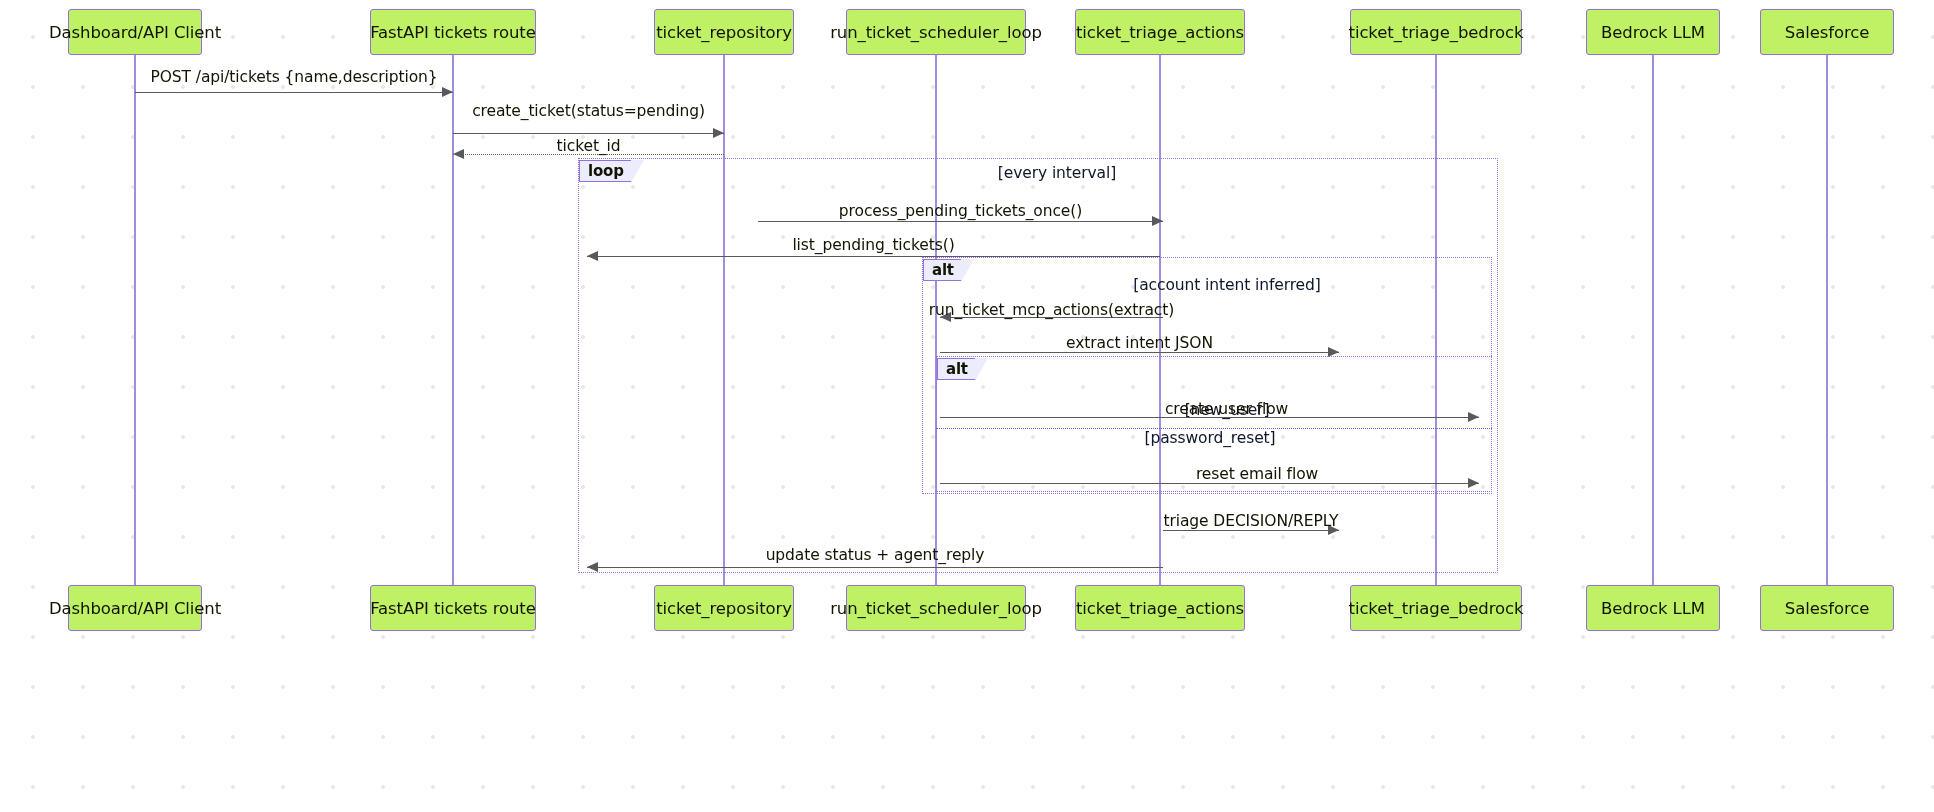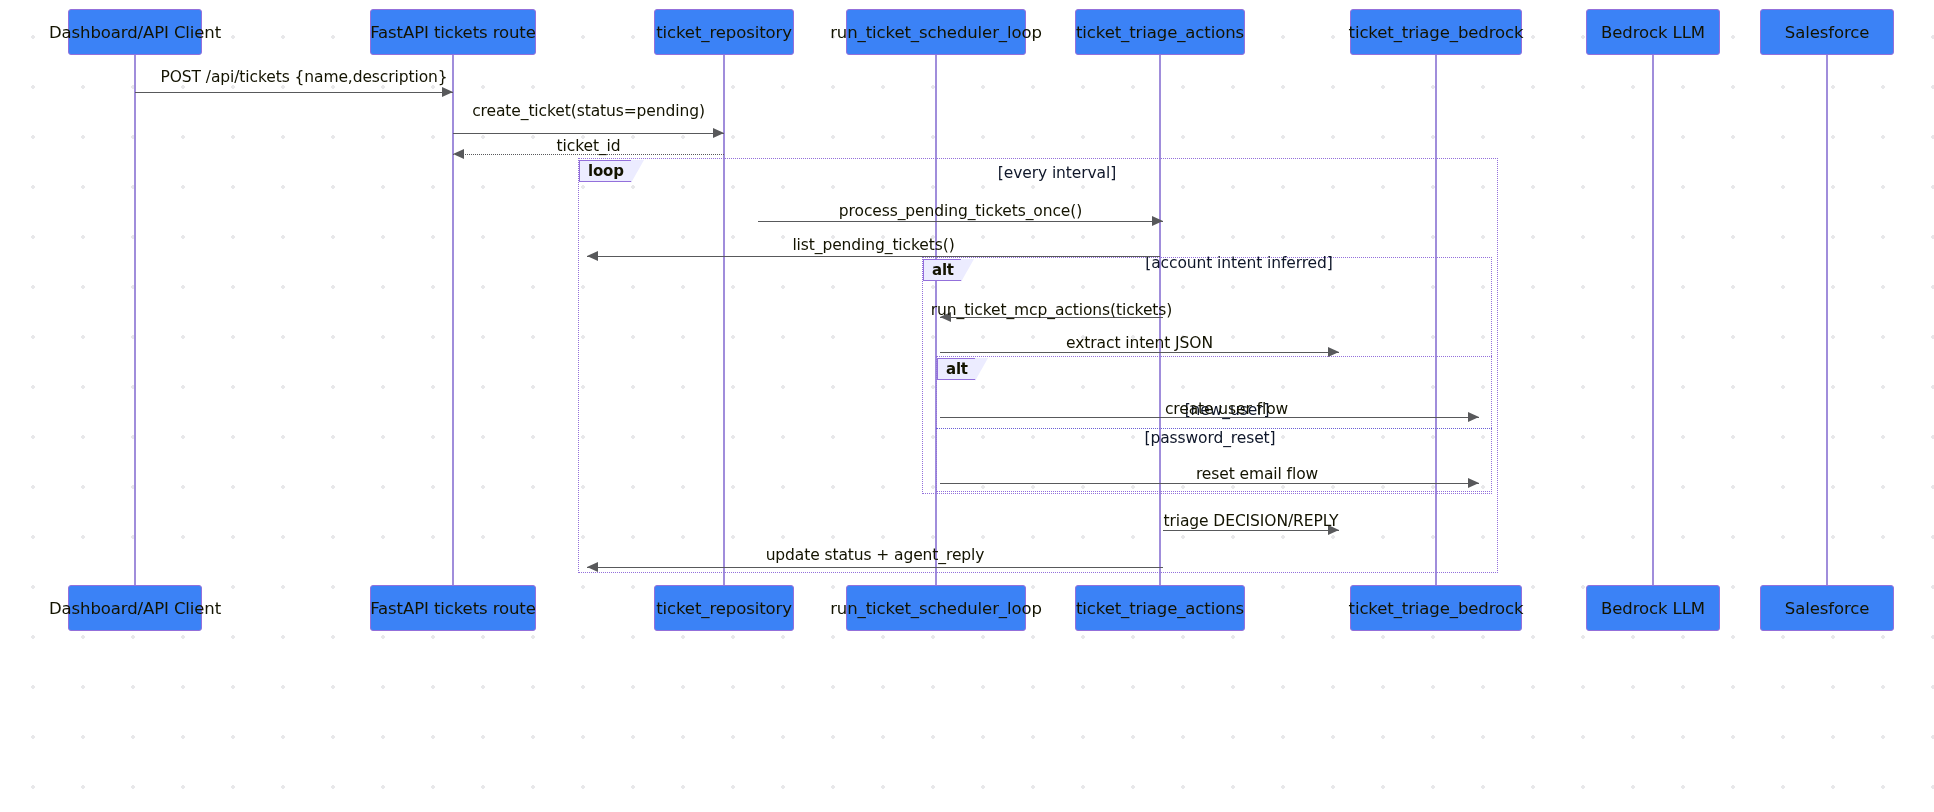--- a/index.html
+++ b/index.html
@@ -11,21 +11,21 @@
     background-position:8px 12px;
     font-family:"DejaVu Sans", sans-serif;
     overflow:hidden;
     position:relative;
   }
   #diagram{position:absolute;left:0;top:0;width:1934px;height:812px;}
 
   .actor-box{
     position:absolute;
     box-sizing:border-box;
-    background:#3b82f6;
+    background:#bef264;
     border:1px solid #9370DB;
     border-radius:3px;
     height:46px;
     display:flex;align-items:center;justify-content:center;
     color:#131300;
     font-size:16.5px;
     white-space:nowrap;
     letter-spacing:-0.1px;
   }
   .lifeline{
@@ -116,44 +116,44 @@
     <div class="lifeline" style="left: 935px; top: 55px; height: 530px;"></div>
     <div class="lifeline" style="left: 1159px; top: 55px; height: 530px;"></div>
     <div class="lifeline" style="left: 1435px; top: 55px; height: 530px;"></div>
     <div class="lifeline" style="left: 1652px; top: 55px; height: 530px;"></div>
     <div class="lifeline" style="left: 1826px; top: 55px; height: 530px;"></div>
     <div class="frame" style="left: 578px; top: 158px; width: 920px; height: 415px;"></div>
     <div class="frame-tab" style="left: 579px; top: 160px;">loop</div>
     <div class="frame-cond" style="left: 1057px; top: 164px;">[every interval]</div>
     <div class="frame" style="left: 922px; top: 257px; width: 570px; height: 237px;"></div>
     <div class="frame-tab" style="left: 923px; top: 259px;">alt</div>
-    <div class="frame-cond" style="left: 1227px; top: 254px; margin-left: 12px;">[account intent inferred]</div>
+    <div class="frame-cond" style="left: 1227px; top: 276px;">[account intent inferred]</div>
     <div class="frame" style="left: 936px; top: 356px; width: 556px; height: 136px;"></div>
     <div class="frame-tab" style="left: 937px; top: 358px;">alt</div>
     <div class="frame-cond" style="left: 1227px; top: 361px; margin-top: 40px;">[new_user]</div>
     <div class="frame-div" style="left: 936px; top: 428px; width: 556px;"></div>
     <div class="frame-cond" style="left: 1210px; top: 429px;">[password_reset]</div>
     <div class="msg-line" style="left: 135px; top: 92px; width: 318px;"></div>
     <div class="arrow-head right" style="top: 87px; left: 442px;"></div>
-    <div class="msg-label" style="left: 304px; top: 68px;">POST /api/tickets {name,description}</div>
+    <div class="msg-label" style="left: 294px; top: 68px;">POST /api/tickets {name,description}</div>
     <div class="msg-line" style="left: 453px; top: 133px; width: 271px;"></div>
     <div class="arrow-head right" style="top: 128px; left: 713px;"></div>
     <div class="msg-label" style="left: 588.5px; top: 102px;">create_ticket(status=pending)</div>
     <div class="msg-line dotted" style="left: 453px; top: 154px; width: 271px;"></div>
     <div class="arrow-head left" style="top: 149px; left: 453px;"></div>
     <div class="msg-label" style="left: 588.5px; top: 137px;">ticket_id</div>
     <div class="msg-line" style="left: 758px; top: 221px; width: 405px;"></div>
     <div class="arrow-head right" style="top: 216px; left: 1152px;"></div>
     <div class="msg-label" style="left: 960.5px; top: 202px; text-align: center;">process_pending_tickets_once()</div>
     <div class="msg-line" style="left: 587px; top: 256px; width: 573px;"></div>
     <div class="arrow-head left" style="top: 251px; left: 587px;"></div>
     <div class="msg-label" style="left: 873.5px; top: 236px;">list_pending_tickets()</div>
     <div class="msg-line" style="left: 940px; top: 317px; width: 223px;"></div>
     <div class="arrow-head left" style="top: 312px; left: 940px;"></div>
-    <div class="msg-label" style="left: 1051.5px; top: 301px;">run_ticket_mcp_actions(tickets)</div>
+    <div class="msg-label" style="left: 1051.5px; top: 301px;">run_ticket_mcp_actions(extract)</div>
     <div class="msg-line" style="left: 940px; top: 352px; width: 399px;"></div>
     <div class="arrow-head right" style="top: 347px; left: 1328px;"></div>
     <div class="msg-label" style="left: 1139.5px; top: 334px;">extract intent JSON</div>
     <div class="msg-line" style="left: 940px; top: 417px; width: 539px;"></div>
     <div class="arrow-head right" style="top: 412px; left: 1468px;"></div>
     <div class="msg-label" style="left: 1209.5px; top: 400px; margin-left: 17px;">create user flow</div>
     <div class="msg-line" style="left: 940px; top: 483px; width: 539px;"></div>
     <div class="arrow-head right" style="top: 478px; left: 1468px;"></div>
     <div class="msg-label" style="left: 1257px; top: 465px;">reset email flow</div>
     <div class="msg-line" style="left: 1163px; top: 530px; width: 176px;"></div>

